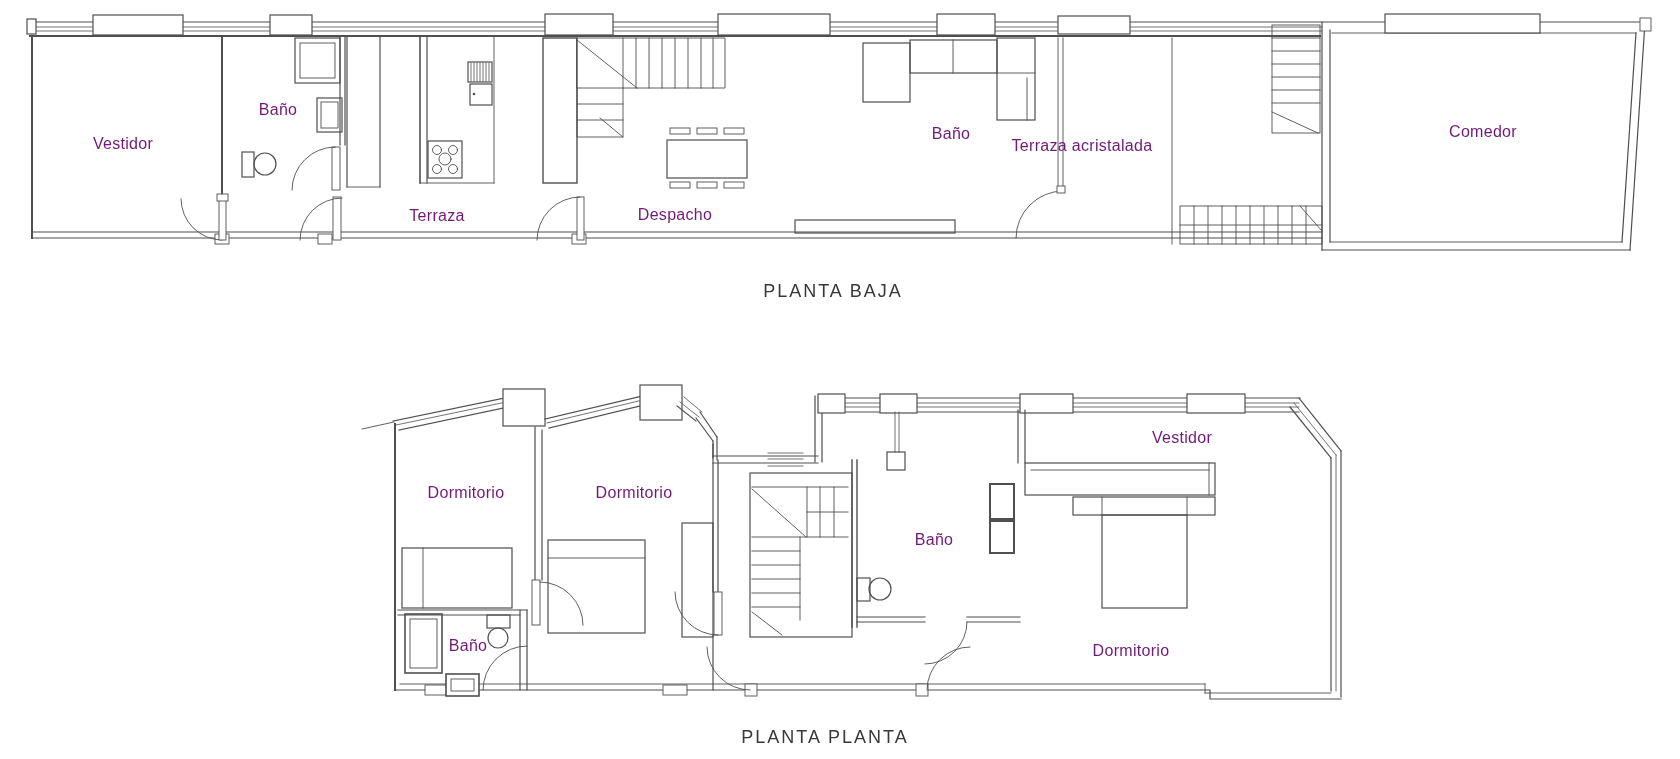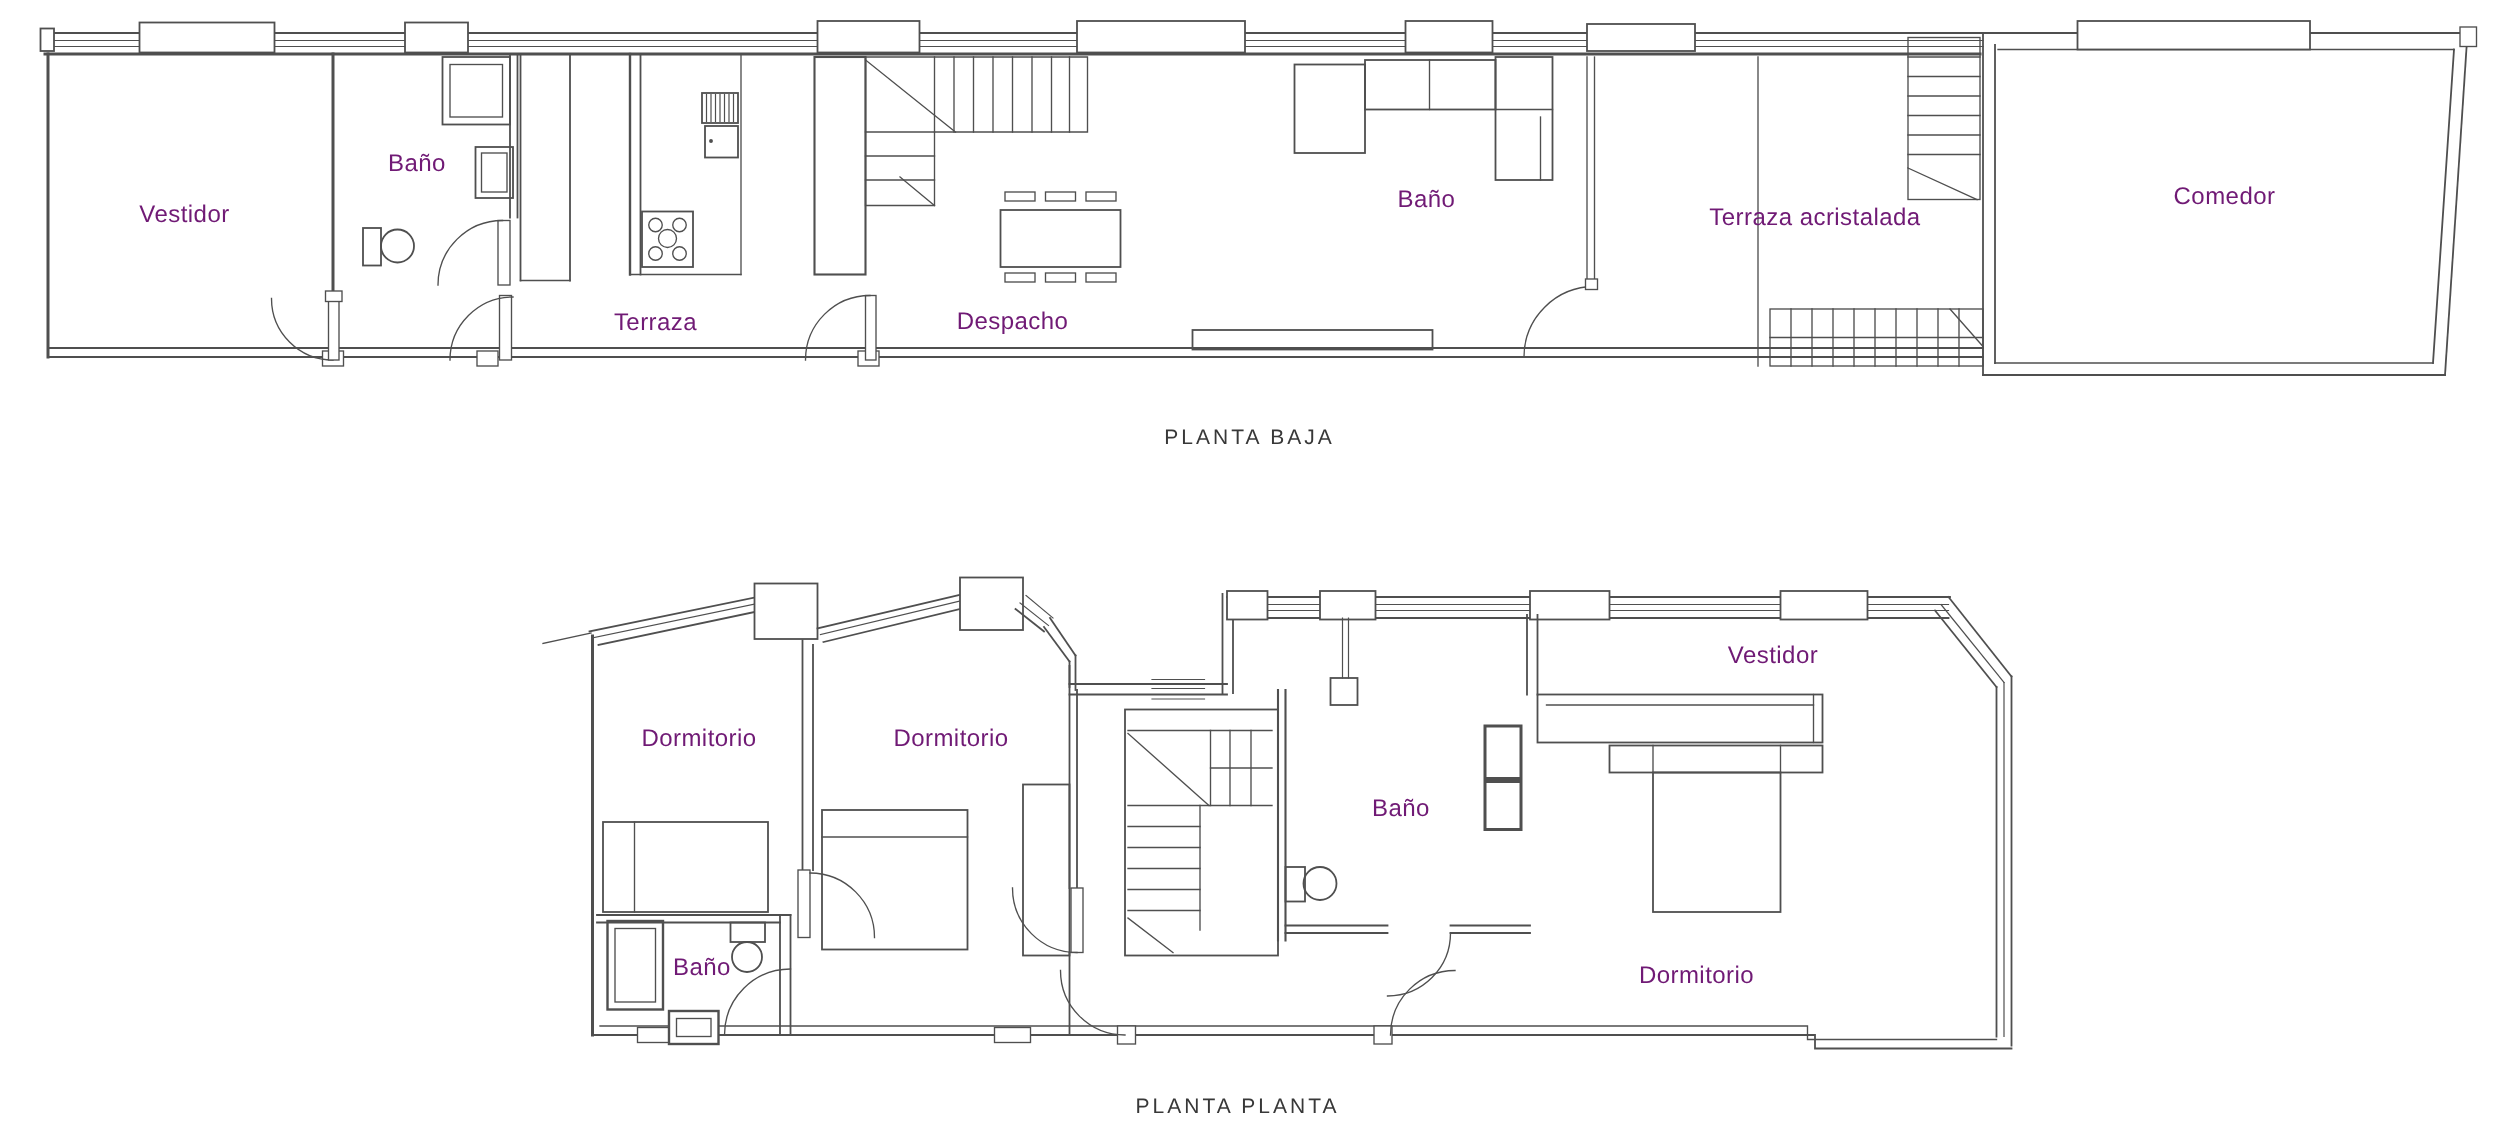--- a/index.html
+++ b/index.html
@@ -15,21 +15,21 @@
     position:absolute;
     transform:translate(-50%,-50%);
     font-size:16px;
     color:#701a75;
     white-space:nowrap;
     letter-spacing:0.3px;
   }
   .floor-title{
     position:absolute;
     transform:translate(-50%,-50%);
-    font-size:14px;
+    font-size:18px;
     color:#383838;
     letter-spacing:2px;
     white-space:nowrap;
   }
 </style>
 </head>
 <body>
 
 <div class="canvas">
 
@@ -325,21 +325,21 @@
 
       <path d="M927,690 A43,43 0 0 1 970,647" stroke-width="0.9"></path>
     </g>
   </svg>
 
   <div class="room-label" style="left:123px;top:144px">Vestidor</div>
   <div class="room-label" style="left:278px;top:110px">Baño</div>
   <div class="room-label" style="left:437px;top:216px">Terraza</div>
   <div class="room-label" style="left:675px;top:215px">Despacho</div>
   <div class="room-label" style="left:951px;top:134px">Baño</div>
-  <div class="room-label" style="left:1210px;top:146px">Terraza acristalada</div>
+  <div class="room-label" style="left:1082px;top:146px">Terraza acristalada</div>
   <div class="room-label" style="left:1483px;top:132px">Comedor</div>
   <div class="floor-title" style="left:833px;top:291px">PLANTA BAJA</div>
 
   <div class="room-label" style="left:466px;top:493px">Dormitorio</div>
   <div class="room-label" style="left:634px;top:493px">Dormitorio</div>
   <div class="room-label" style="left:934px;top:540px">Baño</div>
   <div class="room-label" style="left:1182px;top:438px">Vestidor</div>
   <div class="room-label" style="left:468px;top:646px">Baño</div>
   <div class="room-label" style="left:1131px;top:651px">Dormitorio</div>
   <div class="floor-title" style="left:825px;top:737px">PLANTA PLANTA</div>

